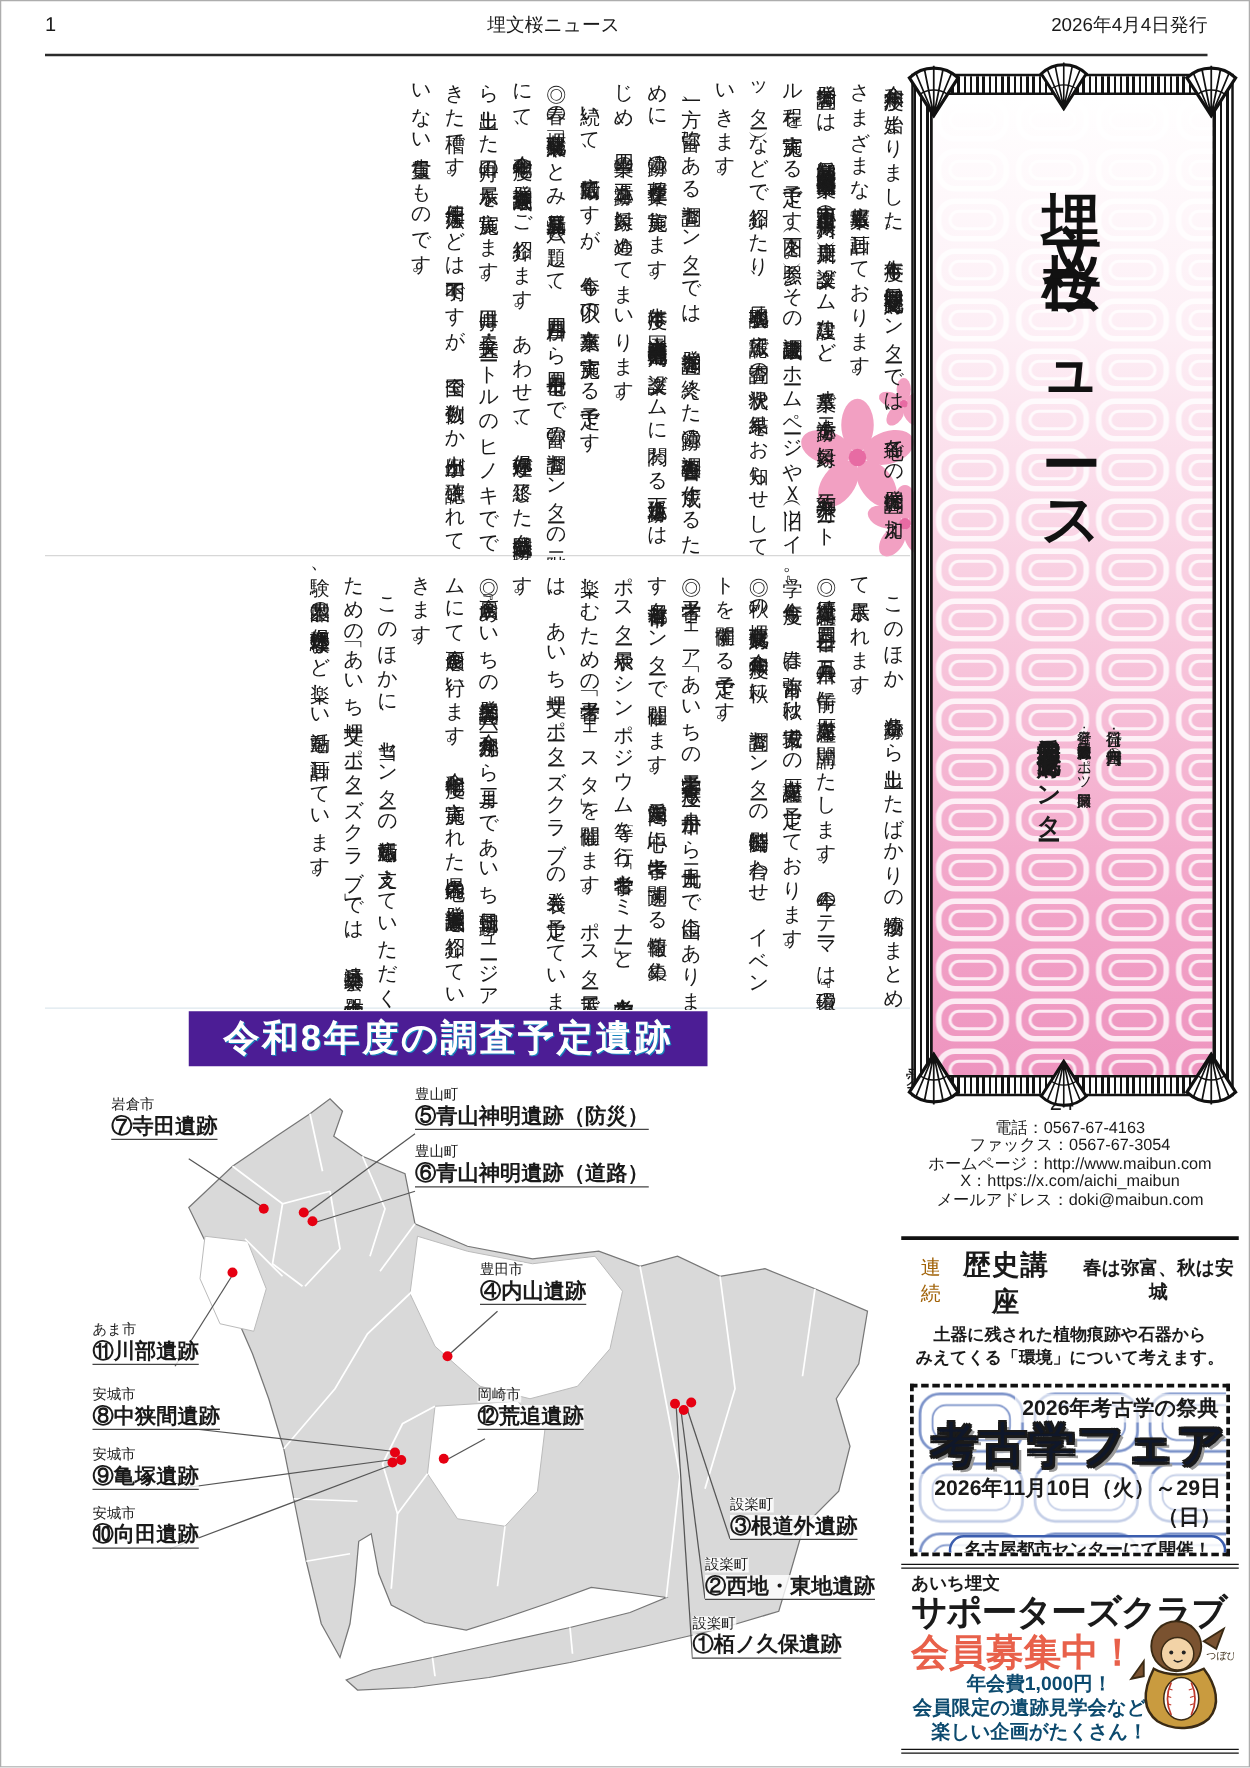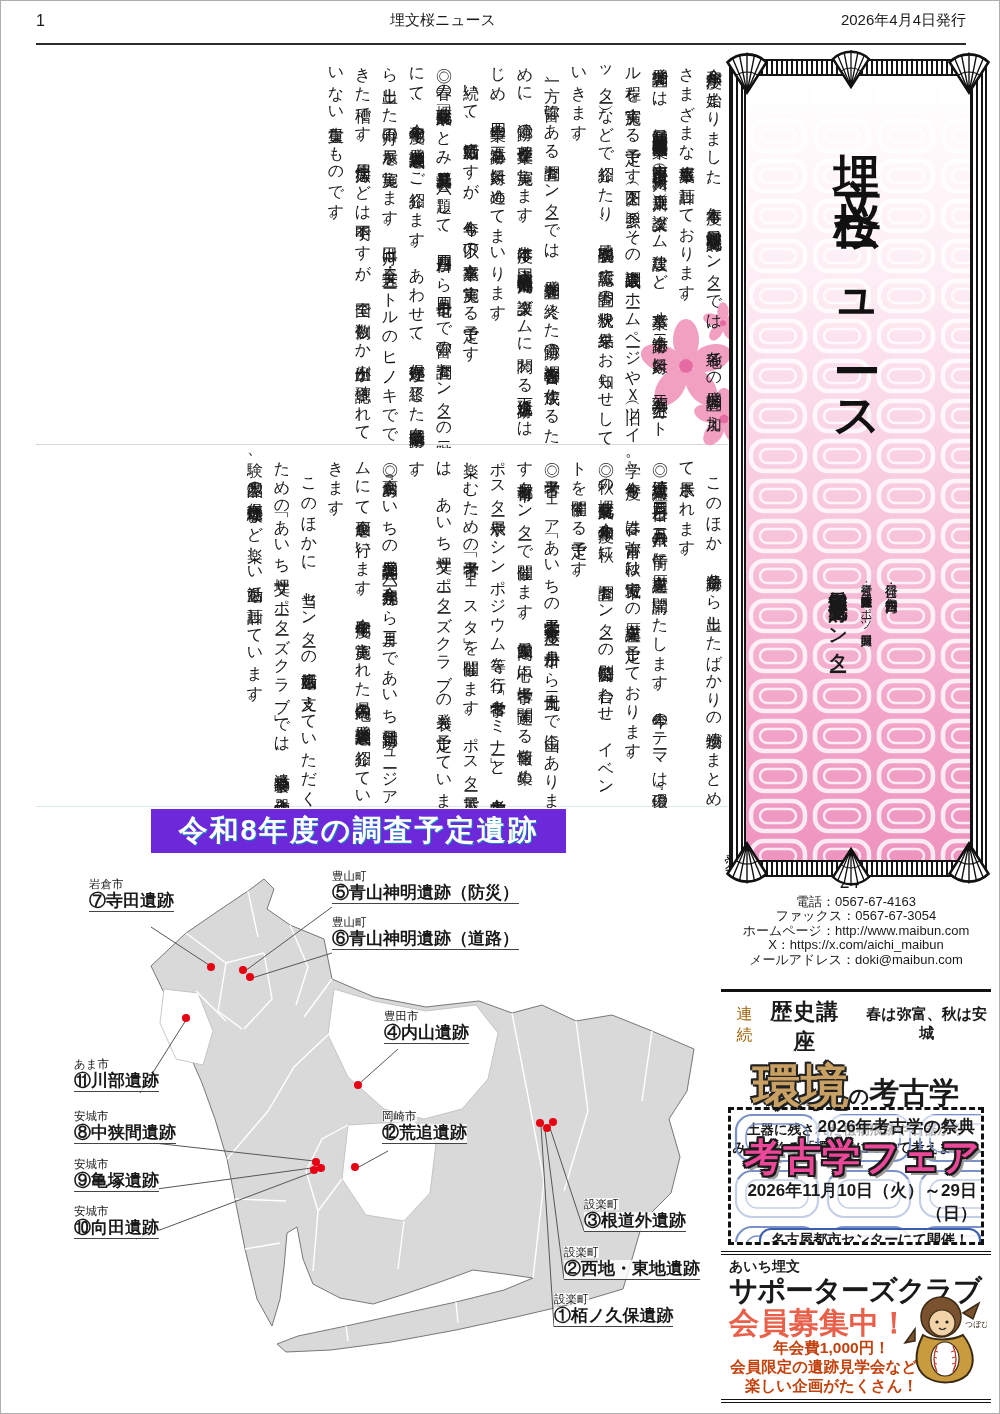--- a/index.html
+++ b/index.html
@@ -53,36 +53,36 @@
            text-shadow:-2px 0 #222,2px 0 #222,0 -2px #222,0 2px #222,2px 2px #222,-2px -2px #222;}
   .lec-no{font-size:20px;font-weight:bold;}
   .lec-kg{font-size:30px;font-weight:bold;}
   .lec-desc{font-size:13.5px;font-weight:bold;line-height:1.35;margin-top:2px;}
   
   .fair{position:absolute;left:727px;top:1106px;width:256px;height:138px;border:3px dashed #111;
         box-sizing:border-box;overflow:hidden;text-align:right;}
   .fair-pattern{position:absolute;inset:0;}
   .fair-content{position:relative;z-index:2;}
   .fair-tag{font-size:17px;font-weight:bold;margin-top:5px;display:inline-block;background:rgba(255,255,255,.65);padding:0 6px;}
-  .fair-title{font-size:38px;font-weight:bold;letter-spacing:1px;line-height:1.05;color:#ec4899;
+  .fair-title{font-size:38px;font-weight:normal;letter-spacing:1px;line-height:1.05;color:#0f172a;
         text-shadow:-2px 0 #1a1a1a,2px 0 #1a1a1a,0 -2px #1a1a1a,0 2px #1a1a1a,2px 2px #1a1a1a,-2px 2px #1a1a1a,2px -2px #1a1a1a,-2px -2px #1a1a1a,4px 4px 0 #9a9a9a;}
   .fair-date{font-size:17px;font-weight:bold;margin-top:1px;background:rgba(255,255,255,.55);display:inline-block;padding:0 4px;}
   .fair-venue{display:inline-block;font-size:14px;font-weight:bold;border:2px solid #3b5dae;border-radius:14px;
         padding:1px 10px;margin-top:3px;background:rgba(255,255,255,.85);}
   
   .sup{position:absolute;left:720px;top:1250px;width:270px;height:152px;box-sizing:border-box;
        border-top:4px double #111;border-bottom:4px double #111;padding:3px 0 0 8px;}
   .sup-l1{font-size:14px;font-weight:bold;}
   .sup-l2{font-size:28.5px;font-weight:bold;letter-spacing:-1px;line-height:1.05;}
   .sup-recruit{font-size:30px;font-weight:bold;color:#e8604a;line-height:1.1;}
-  .sup-small{width:205px;text-align:center;font-size:15.5px;font-weight:bold;color:#c2410c;line-height:1.22;}
+  .sup-small{width:205px;text-align:center;font-size:15.5px;font-weight:bold;color:#0c4a6e;line-height:1.22;}
   .mascot{position:absolute;right:4px;top:36px;}
   
   .map-sec{position:absolute;left:35px;top:806px;width:692px;height:600px;z-index:2;}
-  .map-title{position:absolute;left:115px;top:2px;width:415px;height:44px;background:#6d28d9;
+  .map-title{position:absolute;left:115px;top:2px;width:415px;height:44px;background:#4c1d95;
        color:#fff;font-size:29px;font-weight:bold;letter-spacing:2px;display:flex;align-items:center;justify-content:center;
        text-shadow:1px 1px 0 #1786bd;}
   .map-svg{position:absolute;left:0;top:64px;}
   .site-label{position:absolute;line-height:1.05;white-space:nowrap;}
   .site-city{font-size:11.5px;background:rgba(255,255,255,.8);display:inline-block;}
   .site-name{font-size:17px;font-weight:bold;border-bottom:1.5px solid #444;background:rgba(255,255,255,.8);display:inline-block;padding-bottom:1px;}
 </style>
 </head>
 <body>
 
@@ -189,25 +189,20 @@
     <div class="cline">ホームページ：http://www.maibun.com</div>
     <div class="cline">X：https://x.com/aichi_maibun</div>
     <div class="cline">メールアドレス：doki@maibun.com</div>
   </div>
 
   <div class="lecture">
     <div class="lec-row1">
       <span class="lec-series">連続</span>
       <span class="lec-series-b">歴史講座</span>
       <span class="lec-sched">春は弥富、秋は安城</span>
-    </div>
-    <div class="lec-row2">
-      <span class="lec-env">環境</span>
-      <span class="lec-no">の</span>
-      <span class="lec-kg">考古学</span>
     </div>
     <div class="lec-desc">土器に残された植物痕跡や石器から</div>
     <div class="lec-desc" style="margin-top:0">みえてくる「環境」について考えます。</div>
   </div>
 
   <div class="fair">
     <svg class="fair-pattern" width="100%" height="100%">
       <defs>
         <pattern id="fz" width="92" height="56" patternUnits="userSpaceOnUse">
           <rect x="5" y="5" width="82" height="46" rx="16" fill="none" stroke="#6d86c4" stroke-width="2.2" opacity="0.9"></rect>

